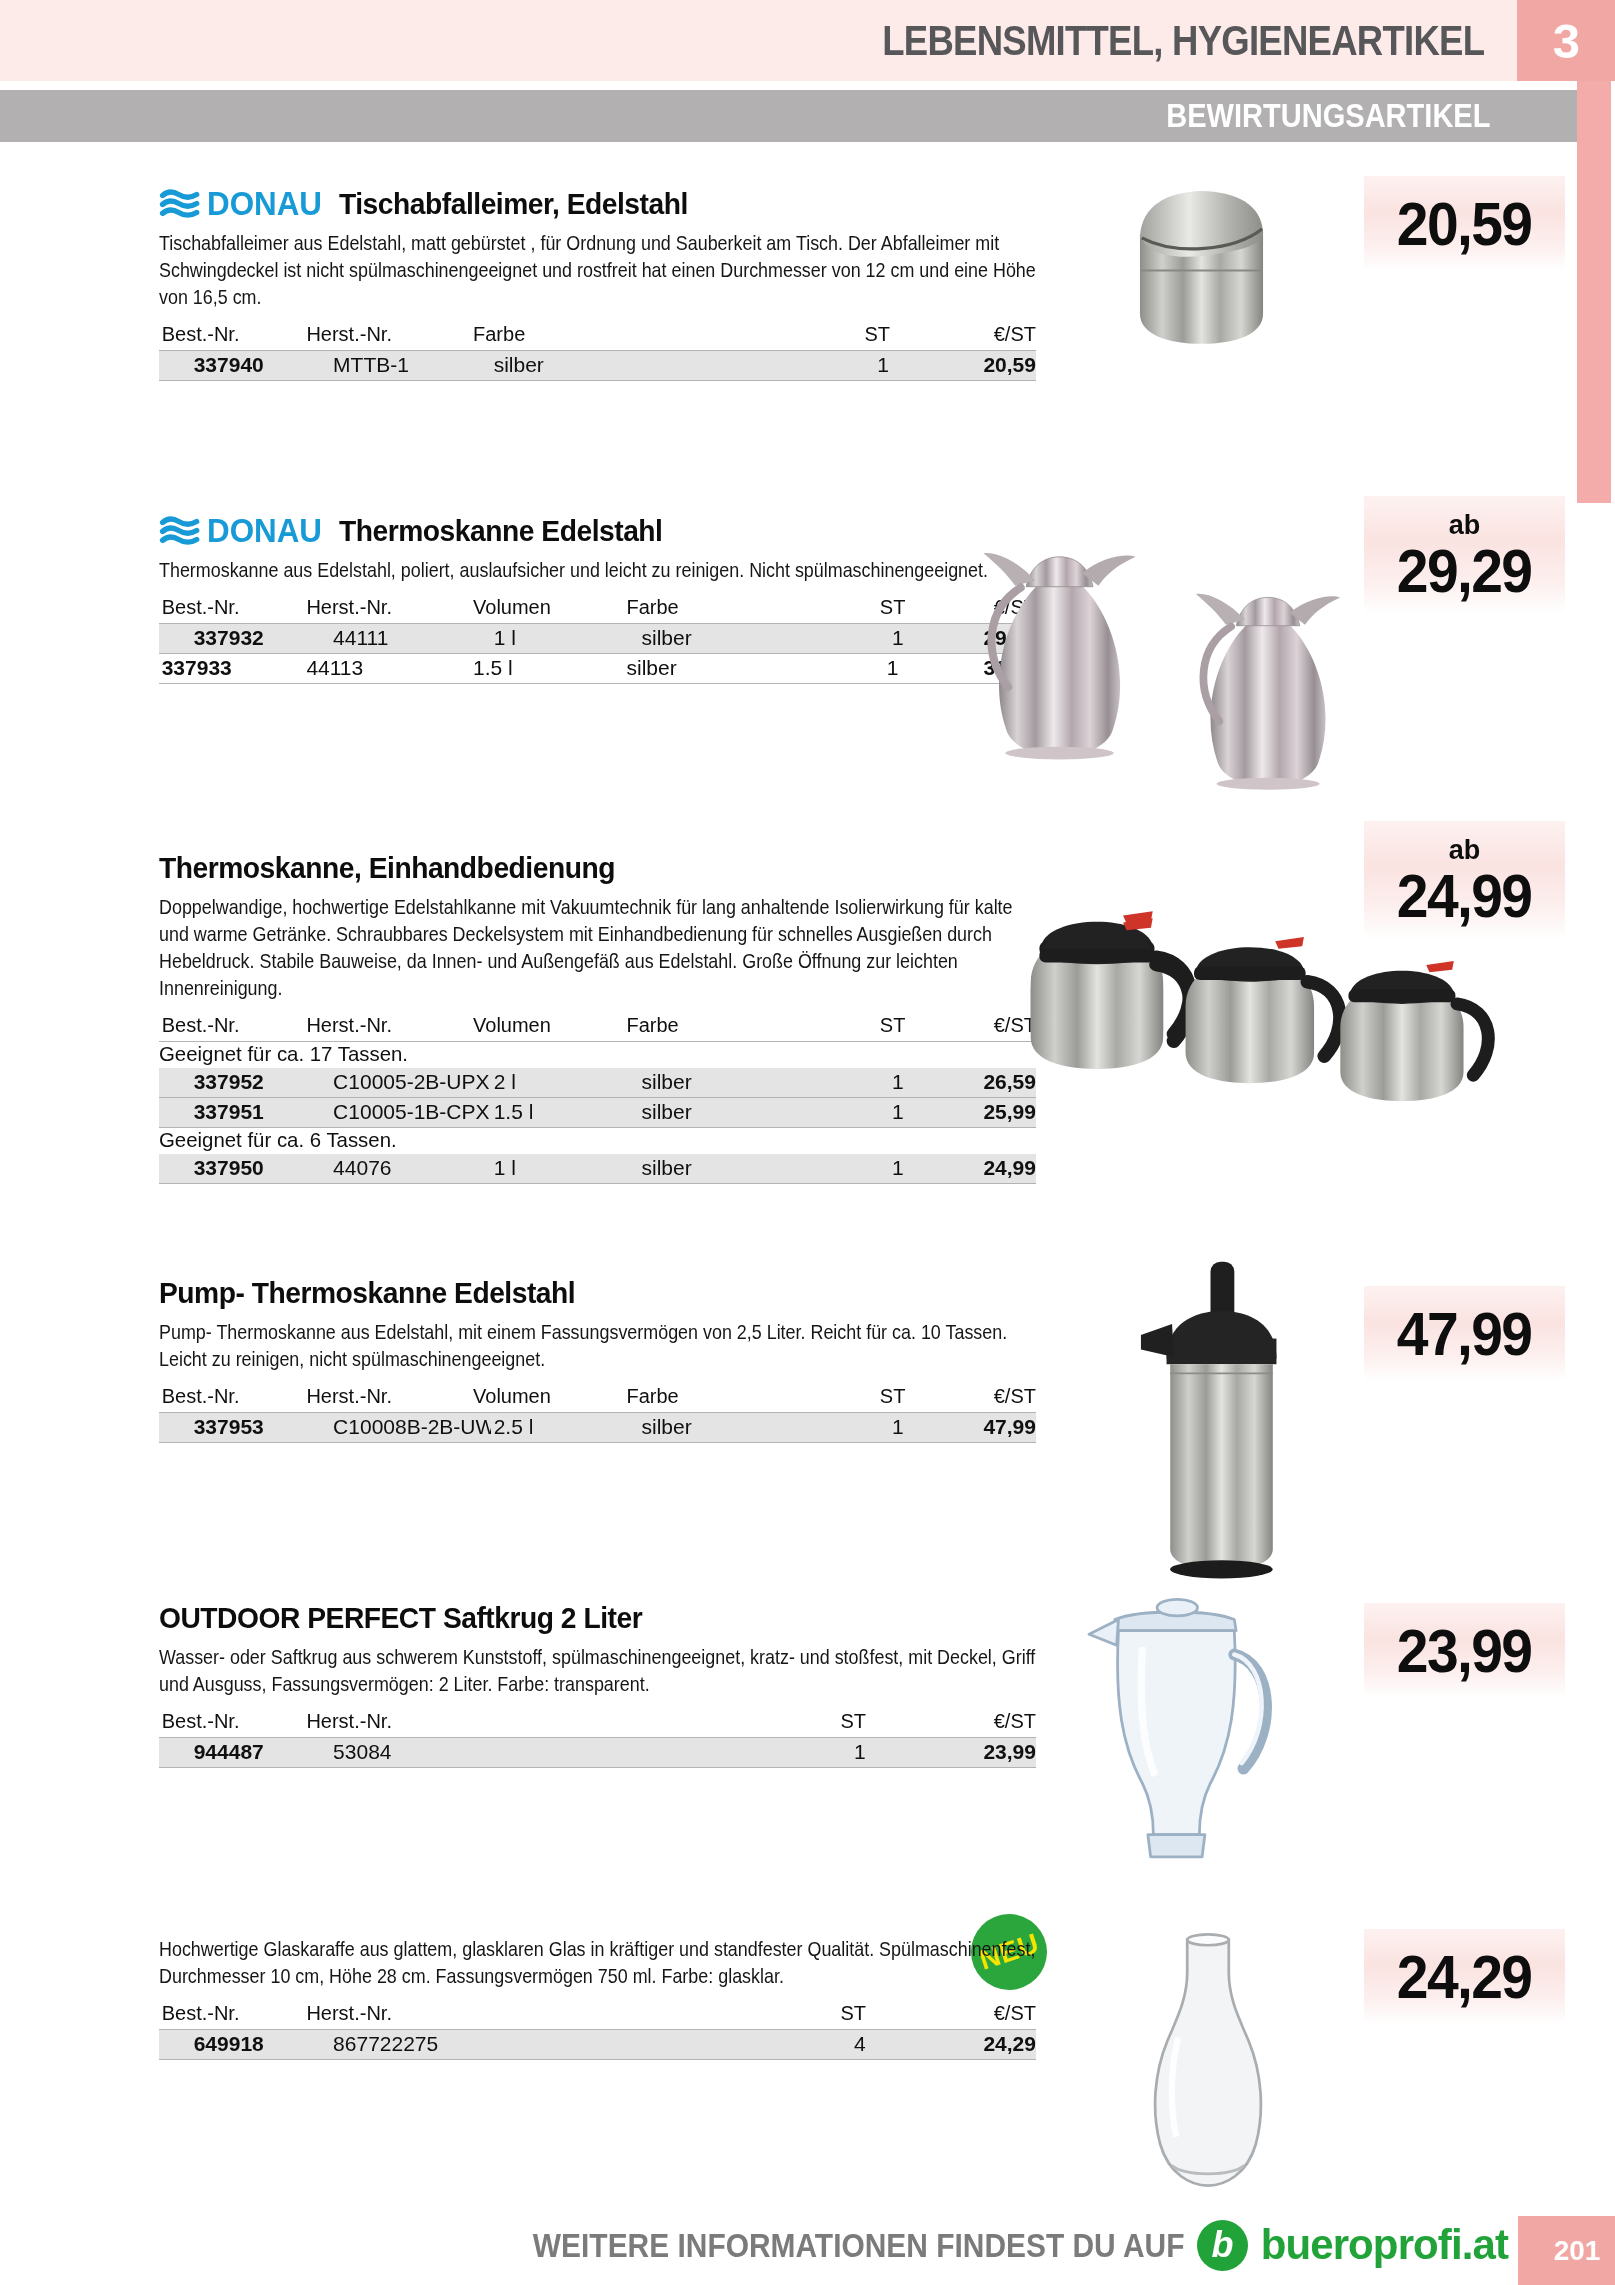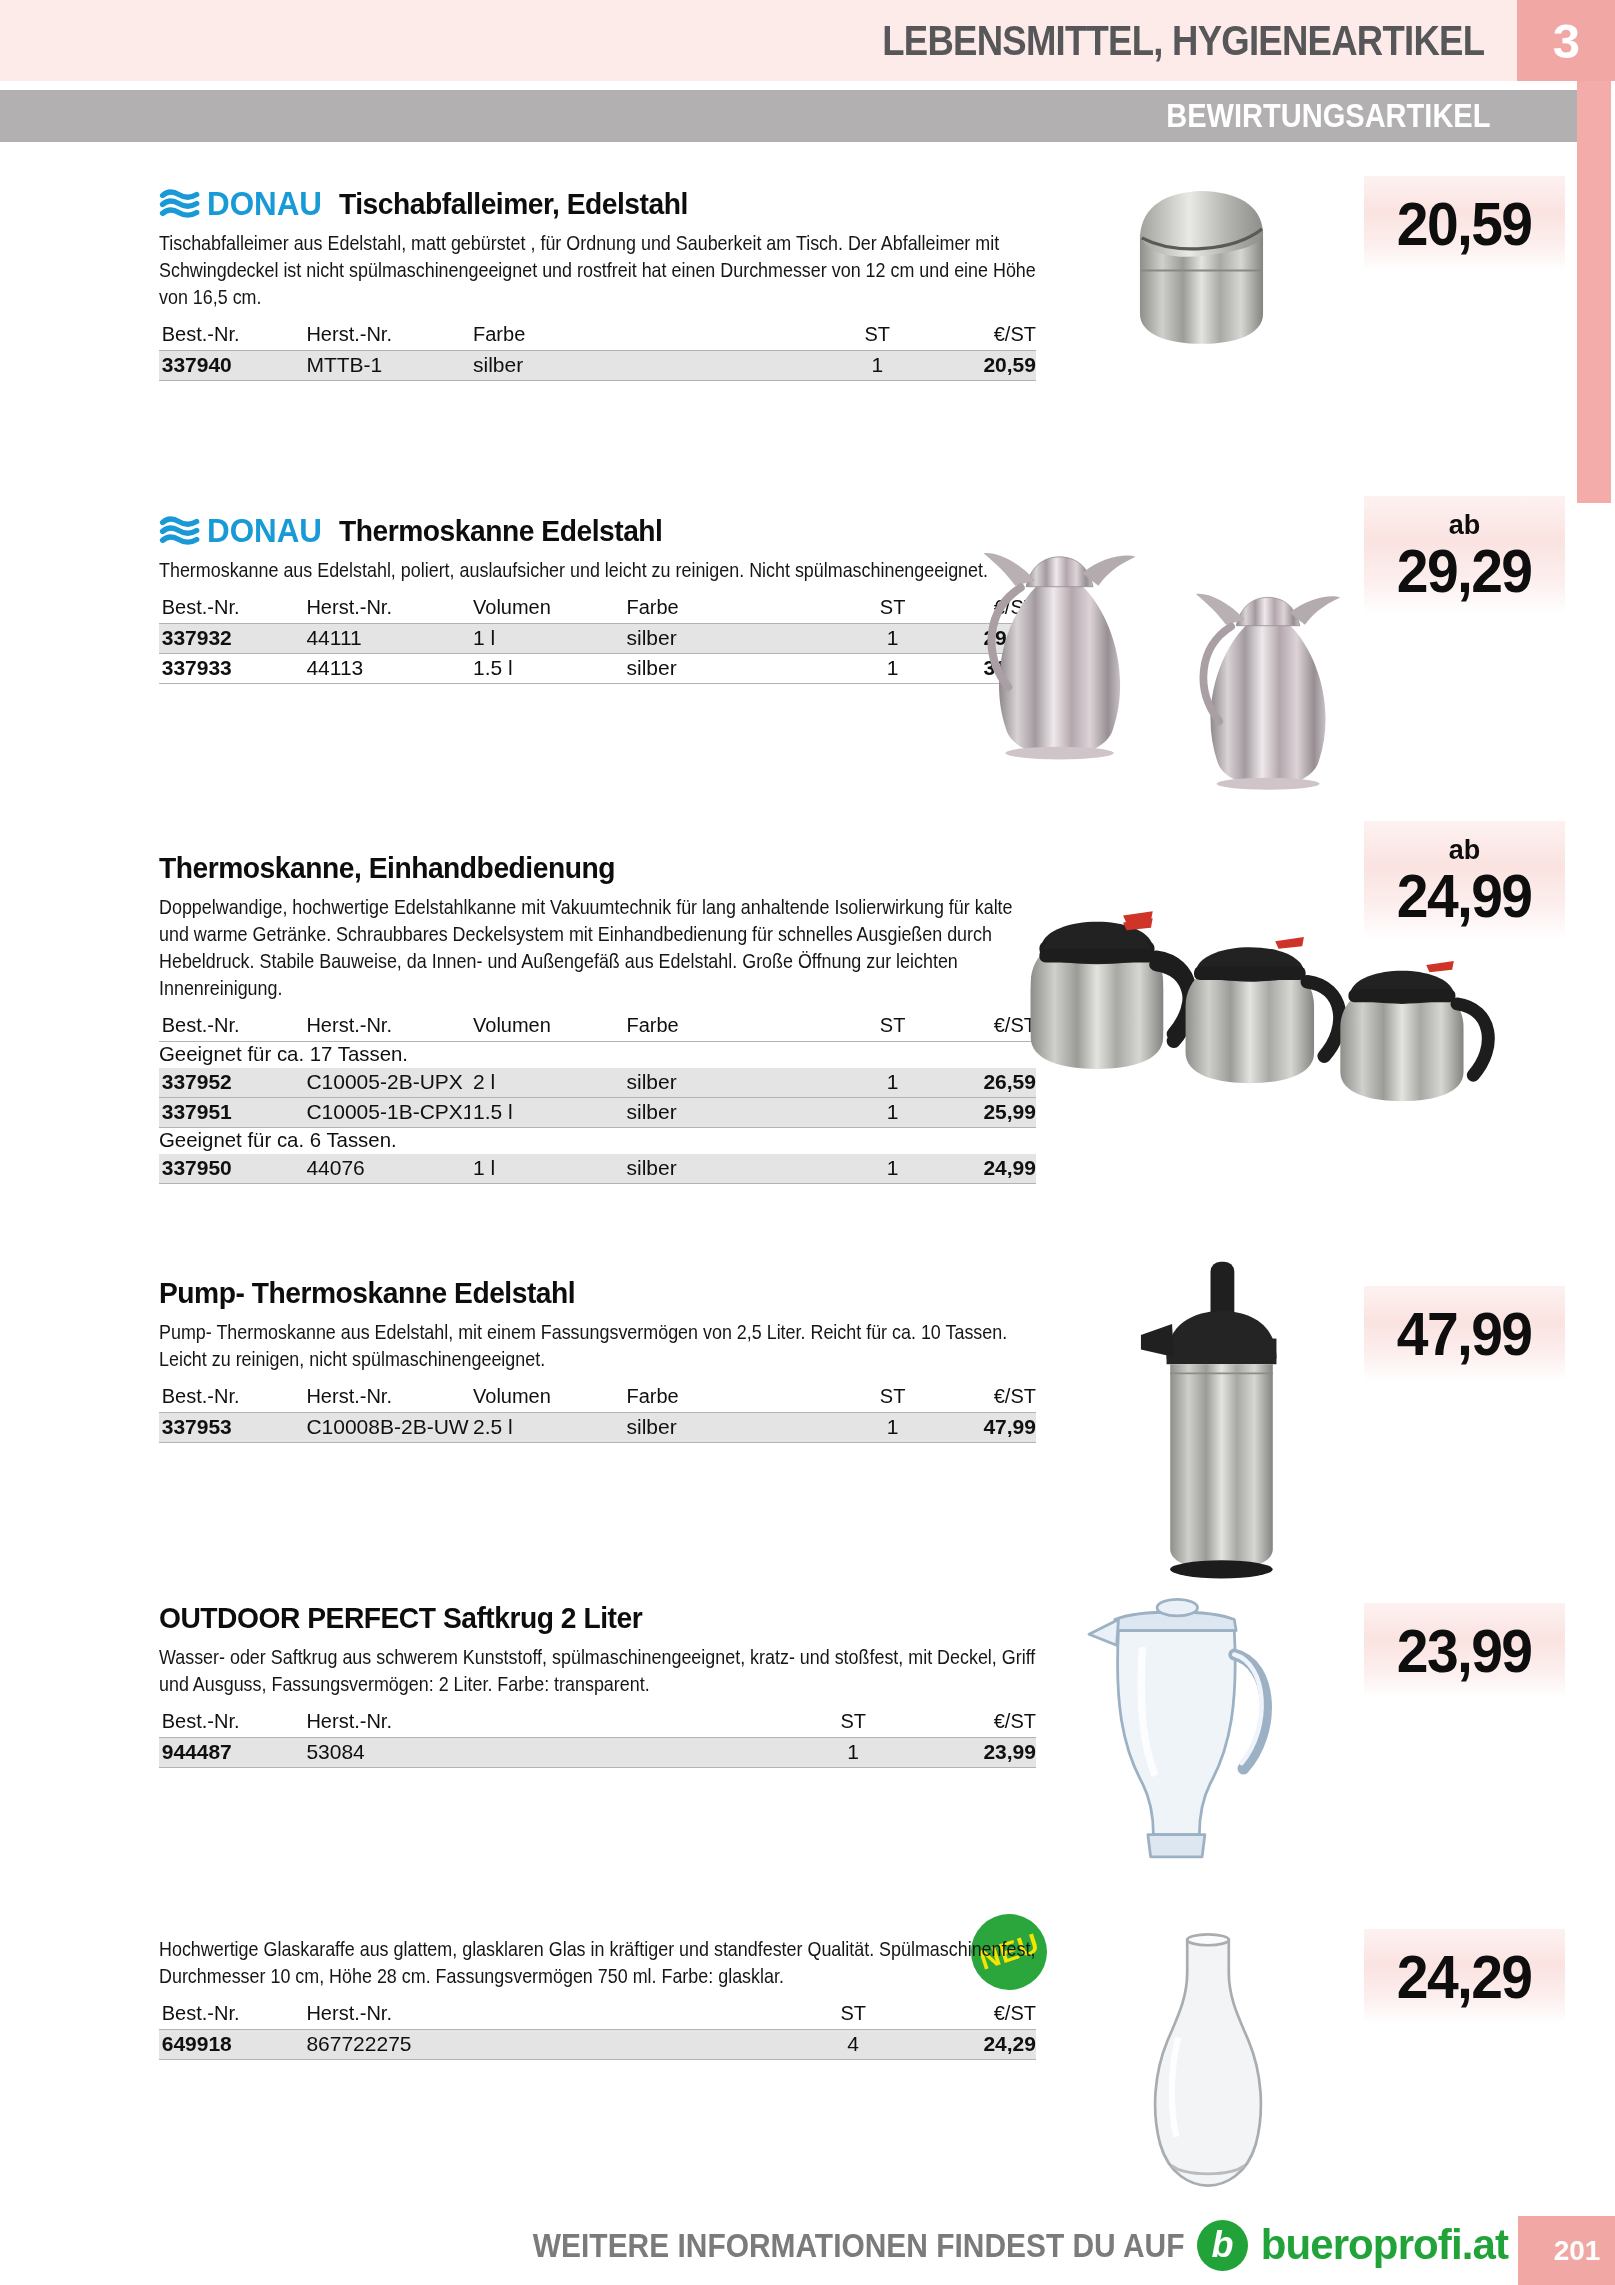--- a/index.html
+++ b/index.html
@@ -25,24 +25,24 @@
   .donau-logo{display:flex;align-items:center;gap:5.4px;height:36px;}
   .donau-word{color:#189ad6;font-size:33px;font-weight:bold;line-height:33px;
         transform:scaleX(.95);transform-origin:left center;}
   .product-title{font-size:30px;font-weight:bold;color:#0d0d0d;white-space:nowrap;line-height:34px;
         transform:scaleX(.94);transform-origin:left bottom;letter-spacing:-0.5px;}
   .product-desc{margin-top:9px;font-size:20.4px;line-height:27px;color:#161616;width:1000px;
         transform:scaleX(.878);transform-origin:left top;}
 
   
   .product-table{margin-top:12.7px;font-size:21px;color:#101010;}
-  .t-row{display:flex;align-items:center;height:30px;border-bottom:0.9px solid #b3b3b3;box-sizing:border-box;justify-content:center;}
+  .t-row{display:flex;align-items:center;height:30px;border-bottom:0.9px solid #b3b3b3;box-sizing:border-box;}
   .t-head{height:27px;align-items:flex-end;padding-bottom:3.6px;font-size:20px;}
   .t-note{display:flex;align-items:center;height:26px;font-size:20.4px;}
-  .t-row.shaded{background:#e4e4e4;}
+  .t-row.shaded{background:#e4e4e4;padding-left:32px;}
   .cell{box-sizing:border-box;padding-left:2.7px;overflow:hidden;white-space:nowrap;}
   .t-data .cell:first-child{font-weight:bold;}
   .t-data .cell:last-child{font-weight:bold;}
   .cols-6 .cell:nth-child(1){width:16.5%}.cols-6 .cell:nth-child(2){width:19%}
   .cols-6 .cell:nth-child(3){width:17.5%}.cols-6 .cell:nth-child(4){width:26%}
   .cols-6 .cell:nth-child(5){width:9%;text-align:center}.cols-6 .cell:nth-child(6){width:12%;text-align:right}
   .cols-5 .cell:nth-child(1){width:16.5%}.cols-5 .cell:nth-child(2){width:19%}
   .cols-5 .cell:nth-child(3){width:40.5%}
   .cols-5 .cell:nth-child(4){width:11.5%;text-align:center}.cols-5 .cell:nth-child(5){width:12.5%;text-align:right}
   .cols-4 .cell:nth-child(1){width:16.5%}.cols-4 .cell:nth-child(2){width:55.5%}

